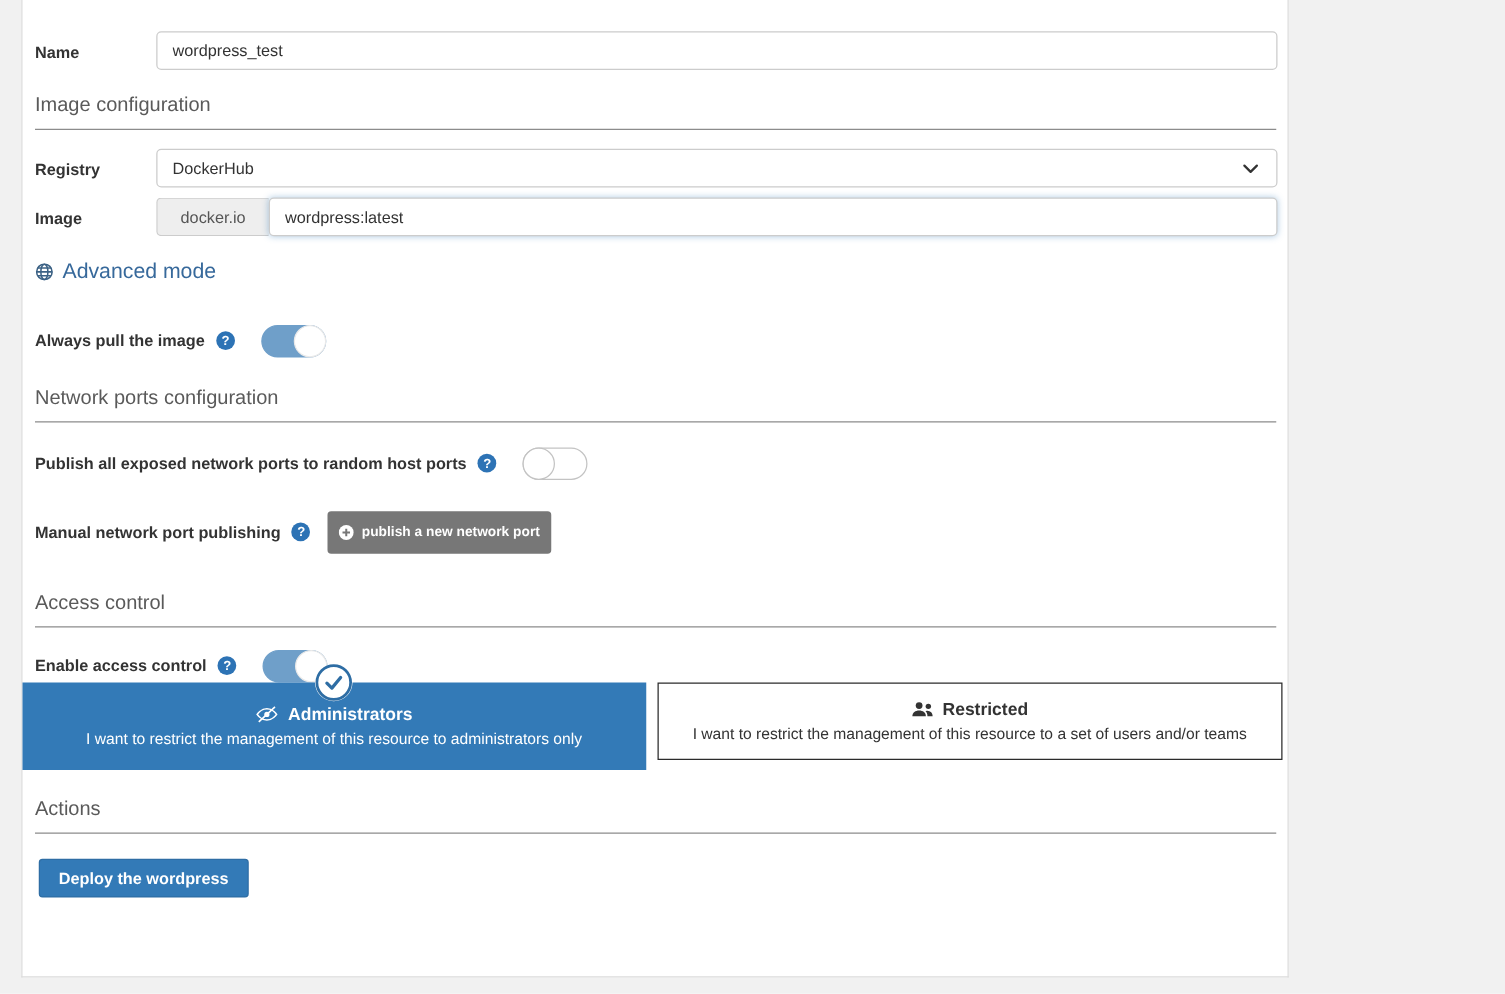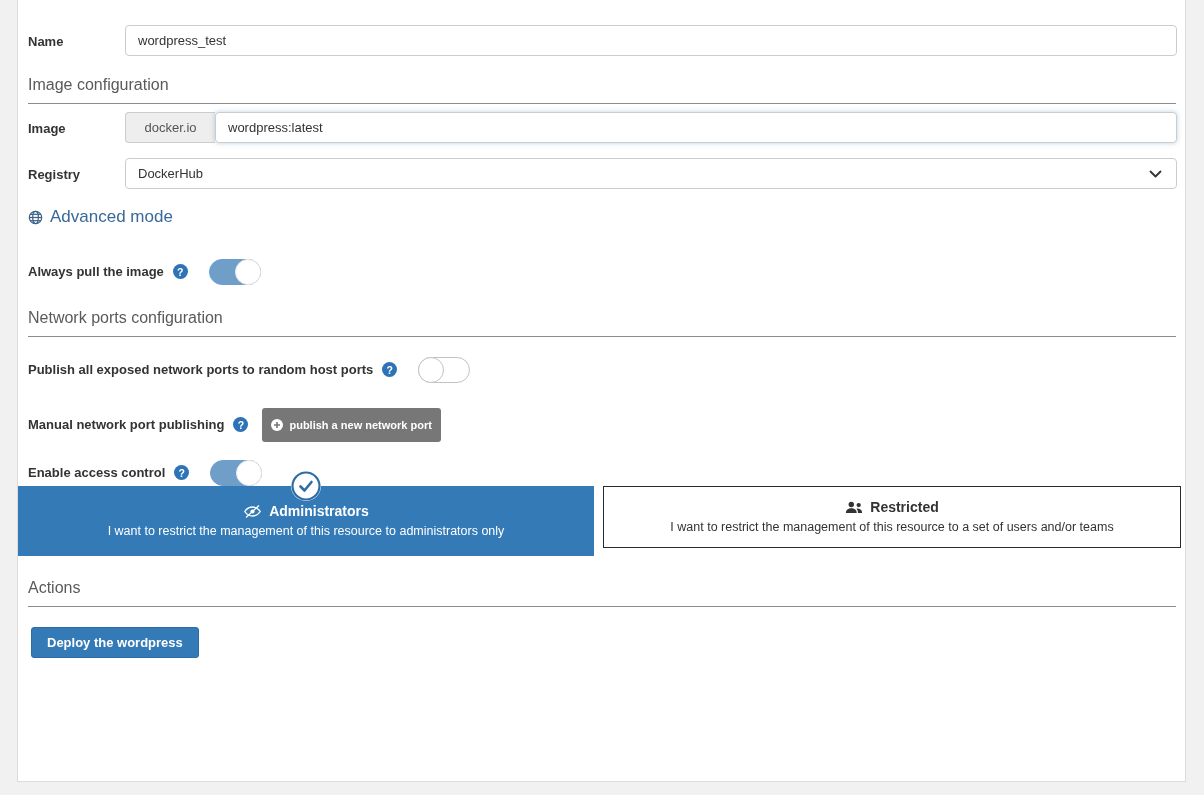--- a/index.html
+++ b/index.html
@@ -6,21 +6,21 @@
   html, body { margin: 0; padding: 0; }
   body {
     width: 1204px; height: 795px;
     background: #f1f1f1;
     font-family: "Liberation Sans", sans-serif;
     overflow: hidden;
     color: #333;
   }
   .card {
     margin-left: 17px;
-    width: 1169px;
+    width: 1014px;
     height: 782px;
     background: #fff;
     border: 1px solid #dcdcdc;
     border-top: none;
     padding: 25px 8px 0 10px;
   }
   
   .form-row { display: flex; align-items: flex-start; }
   .label-col {
     width: 97px; flex-shrink: 0;
@@ -152,42 +152,42 @@
 
   <div class="form-row mt-name">
     <div class="label-col">Name</div>
     <div class="field-col">
       <input class="text-input" type="text" value="wordpress_test" style="">
     </div>
   </div>
 
   <div class="section-title mt-sec1">Image configuration</div>
 
-  <div class="form-row mt-image">
-    <div class="label-col">Image</div>
-    <div class="field-col">
-      <span class="input-addon">docker.io</span>
-      <input class="text-input grouped-input focused" type="text" value="wordpress:latest" style="">
-    </div>
-  </div>
-
   <div class="form-row mt-registry">
     <div class="label-col">Registry</div>
     <div class="field-col">
       <div class="select-box">
         <span>DockerHub</span>
         <span class="chev">
           <svg width="13" height="8" viewBox="0 0 13 8">
               <path d="M1.5 1.5l5 5 5-5" fill="none" stroke="#333" stroke-width="1.8" stroke-linecap="round" stroke-linejoin="round"></path>
             </svg>
         </span>
       </div>
     </div>
   </div>
 
+  <div class="form-row mt-image">
+    <div class="label-col">Image</div>
+    <div class="field-col">
+      <span class="input-addon">docker.io</span>
+      <input class="text-input grouped-input focused" type="text" value="wordpress:latest" style="">
+    </div>
+  </div>
+
   <div class="mt-adv">
     <a class="adv-link">
       <span style="display:inline-flex;">
         <svg width="15" height="15" viewBox="0 0 16 16" fill="none" stroke="#3c6285" stroke-width="1.3">
           <circle cx="8" cy="8" r="6.6"></circle>
           <ellipse cx="8" cy="8" rx="3" ry="6.6"></ellipse>
           <line x1="1.4" y1="8" x2="14.6" y2="8"></line>
           <line x1="2.2" y1="4.6" x2="13.8" y2="4.6"></line>
           <line x1="2.2" y1="11.4" x2="13.8" y2="11.4"></line>
         </svg>
@@ -221,20 +221,21 @@
       <span style="display:inline-flex;">
         <svg width="12" height="12" viewBox="0 0 12 12">
           <circle cx="6" cy="6" r="6" fill="#fff"></circle>
           <path d="M6 3v6M3 6h6" stroke="#777" stroke-width="1.6"></path>
         </svg>
       </span>
       <span>publish a new network port</span>
     </button>
   </div>
 
+  <div class="section-title mt-sec3">Access control</div>
 
   <div class="inline-row mt-enable">
     <span class="lbl">Enable access control</span>
     <span class="help-icon"></span>
     <span class="toggle on" style="margin-left:12px;">
         <span class="knob"></span>
       </span>
   </div>
 
   <div class="boxes mt-boxes">

